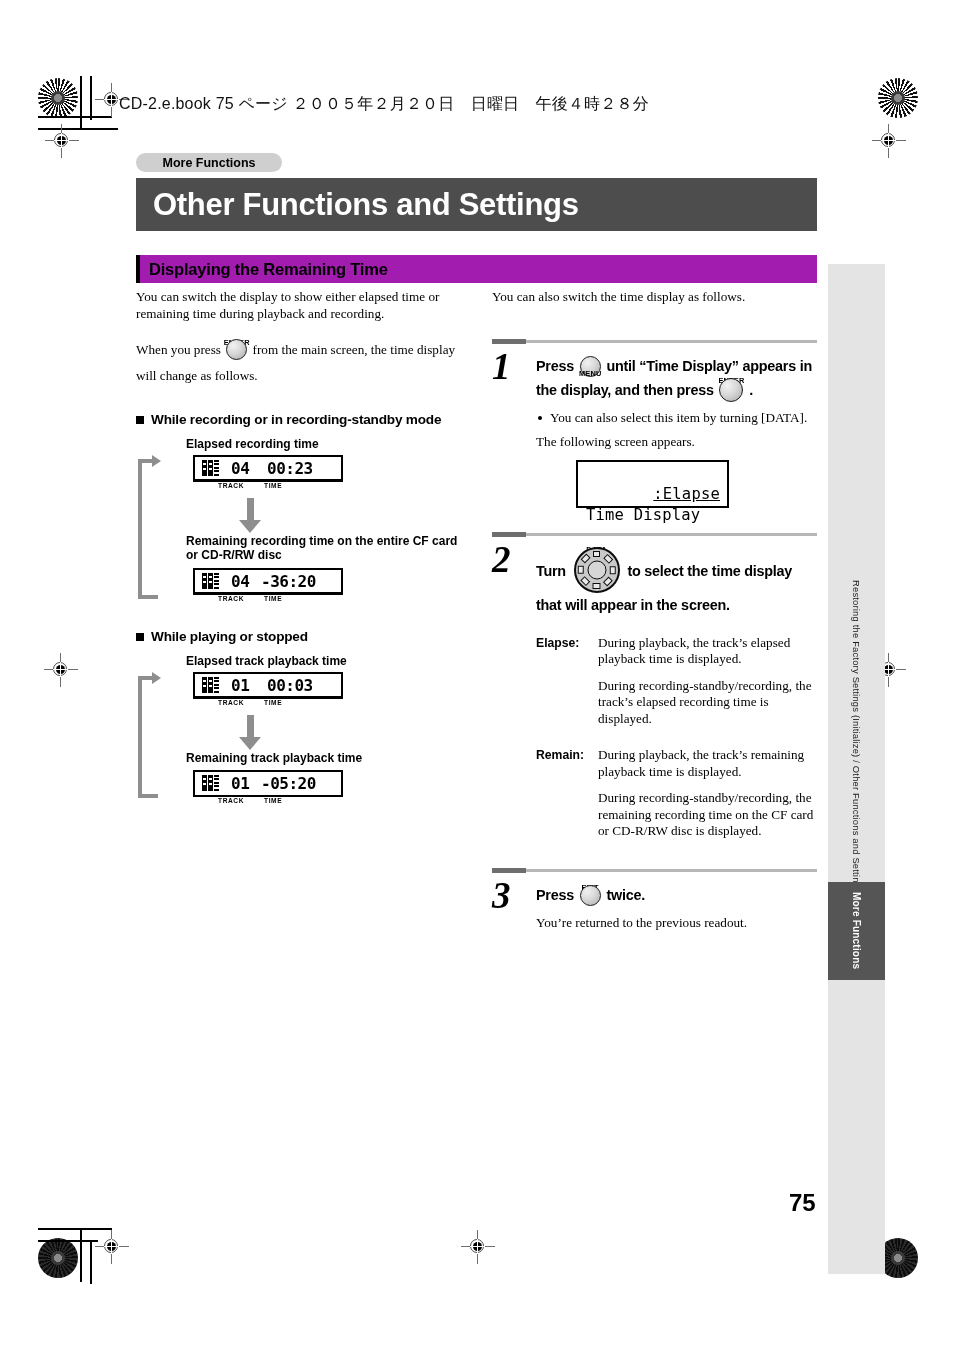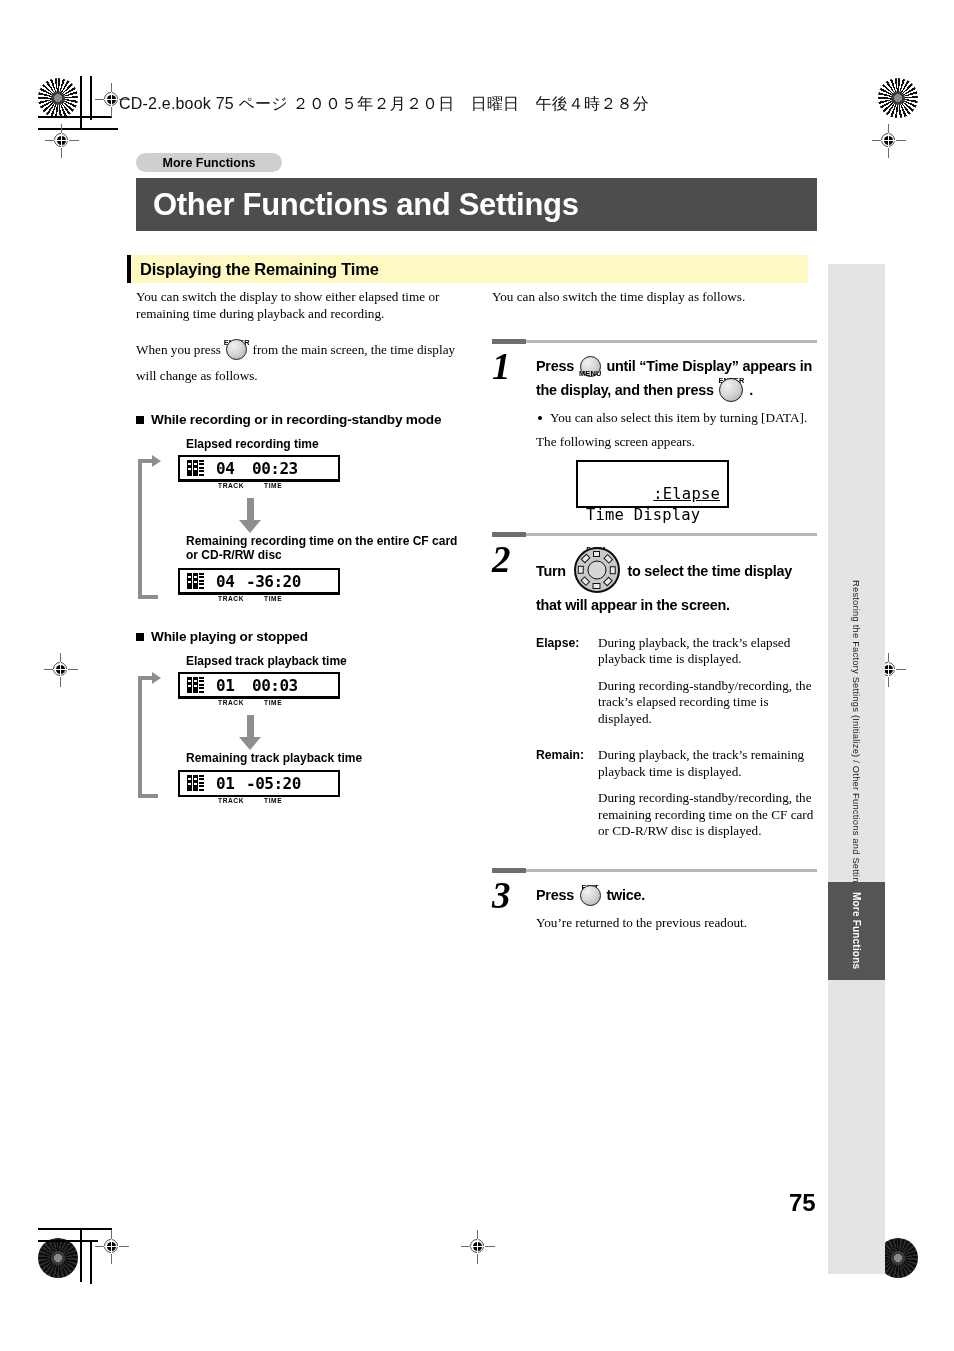--- a/index.html
+++ b/index.html
@@ -132,25 +132,25 @@
     color: #fff;
     font-family: "Liberation Sans", sans-serif;
     font-weight: bold;
     font-size: 31px;
     letter-spacing: -0.3px;
     margin-left: 17px;
   }
 
   .section-bar {
     position: absolute;
-    left: 127px;
+    left: 136px;
     top: 255px;
     width: 681px;
     height: 28px;
-    background: #fef9c3;
+    background: #a21caf;
     display: flex;
     align-items: center;
     border-left: 4px solid #000;
     box-sizing: border-box;
     text-align: center;
   }
   .section-bar .section-text {
     font-family: "Liberation Sans", sans-serif;
     font-weight: bold;
     font-size: 16.5px;
@@ -295,23 +295,23 @@
   }
   .dia-caption {
     font-family: "Liberation Sans", sans-serif;
     font-weight: bold;
     font-size: 12px;
     line-height: 14.5px;
     margin-left: 22px;
   }
   .lcd-seg {
     position: relative;
-    width: 162px;
+    width: 150px;
     height: 27px;
-    margin-left: 14px;
+    margin-left: 29px;
     margin-top: 3px;
     border: 2px solid #000;
     border-left: 2.6px solid #000;
     border-right: 2.6px solid #000;
     border-top: none;
     border-bottom: none;
     box-sizing: border-box;
     display: flex;
     align-items: center;
   }

